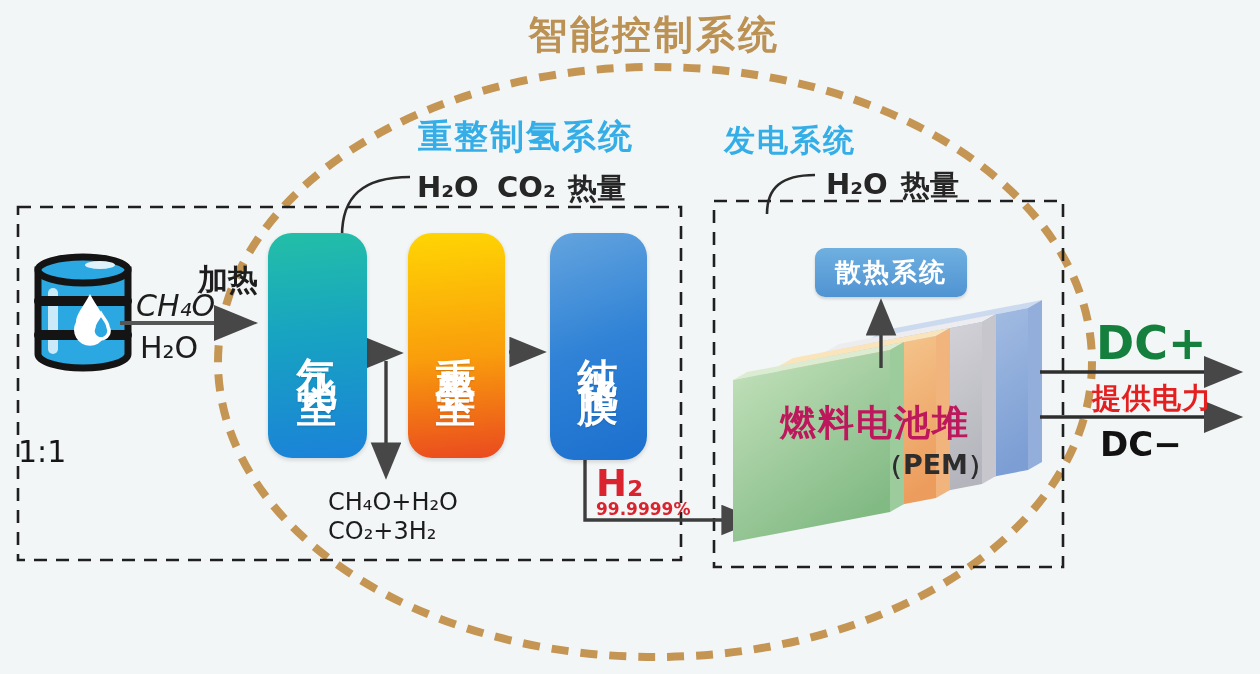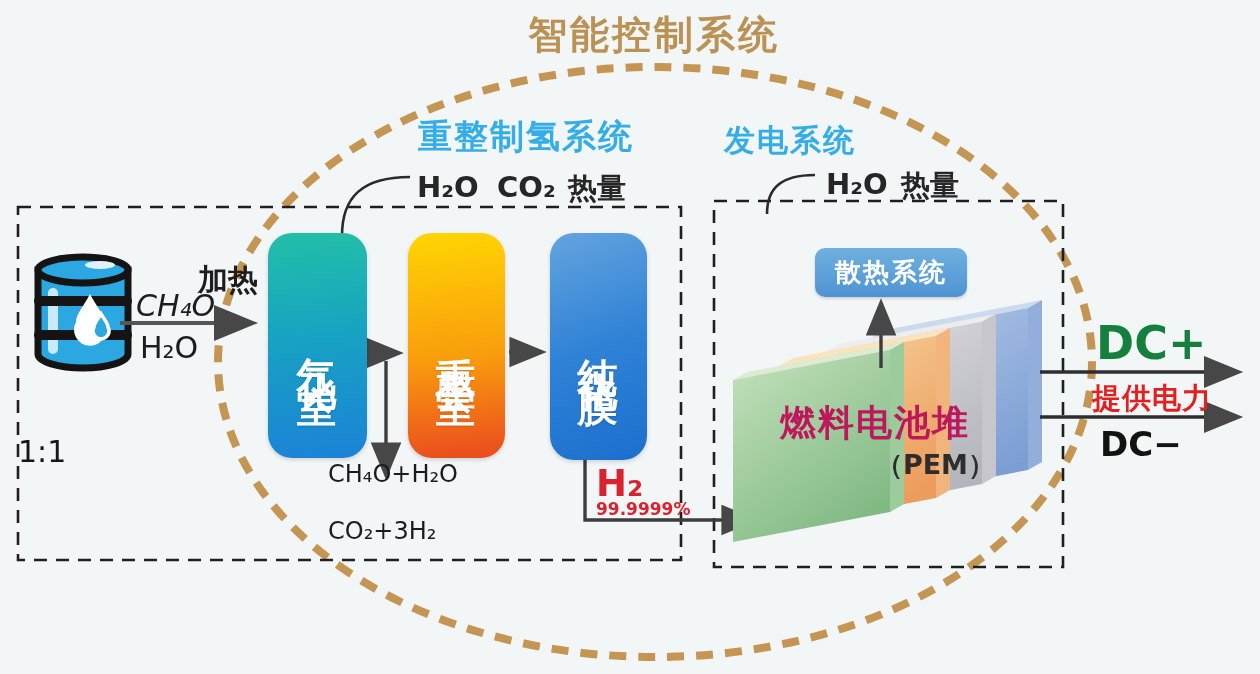--- a/index.html
+++ b/index.html
@@ -35,21 +35,21 @@
   .purifier{left:550px;top:233px;width:97px;height:227px;
     background:linear-gradient(160deg,#64a4de 0%,#2f82d6 50%,#1c70ce 100%);}
 
   .feed-name{left:18px;top:388px;width:120px;text-align:center;font-size:30px;font-weight:bold;color:#161616;}
   .feed-ratio{left:18px;top:426px;width:120px;text-align:left;font-size:30px;font-weight:normal;color:#161616;margin-top:8px;}
   .feed-heating{left:198px;top:260px;font-size:30px;font-weight:600;color:#1d1d1d;}
   .feed-upper{left:136px;top:288px;font-size:30px;color:#1d1d1d;font-style:italic;}
   .feed-lower{left:140px;top:330px;font-size:30px;color:#1d1d1d;}
 
   .byp{font-size:24px;color:#1c1c1c;}
-  .byp1{left:328px;top:460px;text-align:center;}
+  .byp1{left:328px;top:488px;text-align:center;}
   .byp2{left:328px;top:517px;}
 
   .h2-gas{left:596px;top:462px;font-size:37px;font-weight:bold;color:#d9232e;}
   .h2-purity{left:596px;top:499px;font-size:17px;font-weight:bold;color:#d9232e;}
 
   .cooling-box{
     position:absolute;z-index:2;left:815px;top:248px;width:152px;height:49px;border-radius:10px;
     background:linear-gradient(180deg,#6fb0e0 0%,#4f93d2 100%);
     display:flex;align-items:center;justify-content:center;
     color:#fff;font-size:26px;font-weight:bold;letter-spacing:2px;

